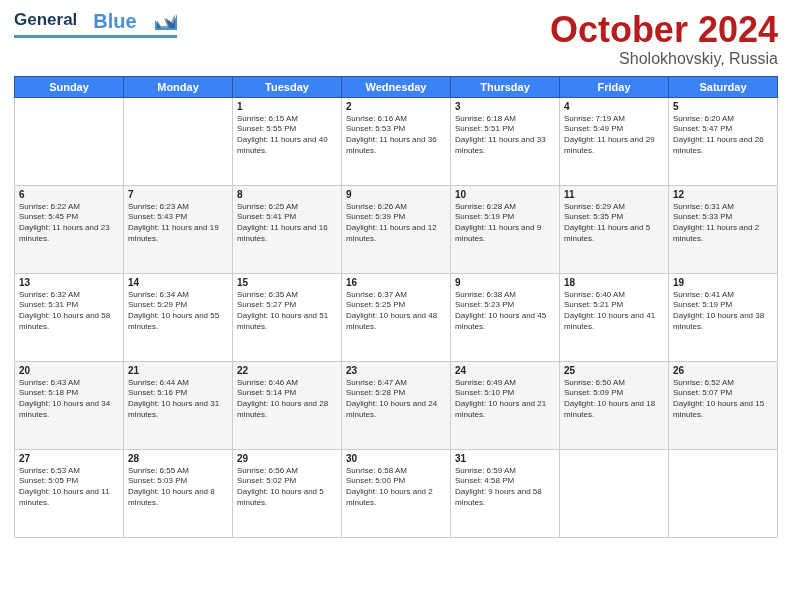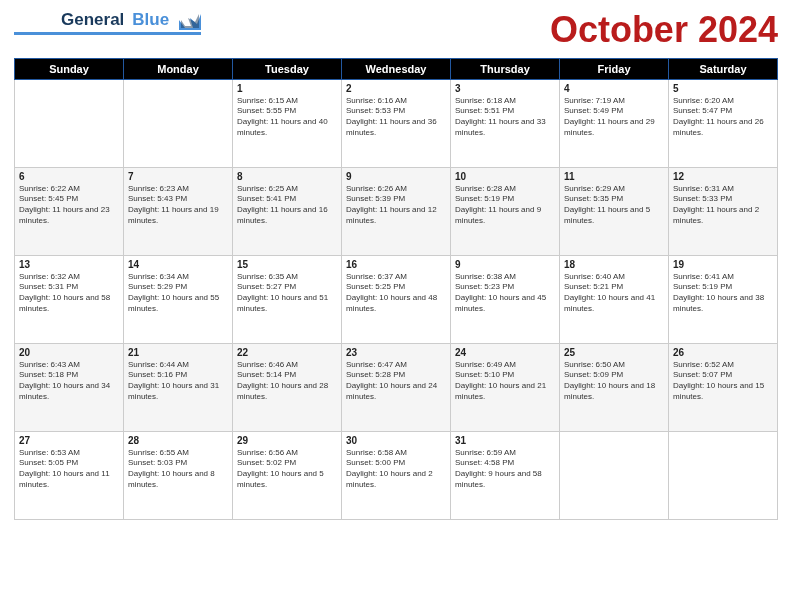--- a/index.html
+++ b/index.html
@@ -48,21 +48,21 @@
       font-size: 16px;
       color: #555;
       font-weight: normal;
     }
     table {
       width: 100%;
       border-collapse: collapse;
       table-layout: fixed;
     }
     thead tr th {
-      background: #000000;
+      background: #3b82f6;
       color: #fff;
       font-size: 11px;
       font-weight: bold;
       text-align: center;
       padding: 4px 2px;
       border: 1px solid #2258a0;
     }
     tbody tr td {
       vertical-align: top;
       border: 1px solid #ccc;
@@ -88,30 +88,29 @@
     }
     .empty-cell {
       background: #fff !important;
     }
     tbody tr:nth-child(even) td.empty-cell {
       background: #f5f5f5 !important;
     }
     .logo-wrapper {
       display: flex;
       align-items: flex-start;
-      gap: 8px;
-      margin-left: 47px;
+      gap: 16px;
     }
     .logo-general {
       font-size: 17px;
       font-weight: bold;
       color: #1a3a5c;
     }
     .logo-blue-text {
-      font-size: 17px;
+      font-size: 20px;
       font-weight: bold;
       color: #4a90d9;
     }
     .logo-svg {
       margin-left: 2px;
       vertical-align: middle;
     }
   </style>
 </head>
 <body>
@@ -124,20 +123,21 @@
         <span class="logo-blue-text">Blue</span>
         <svg class="logo-svg" width="22" height="20" viewBox="0 0 22 20">
           <polygon points="6,18 14,18 11,8 18,14 22,4 22,20 0,20 0,10" fill="#4a90d9"></polygon>
           <polygon points="6,16 12,16 9,8 16,12 20,4 20,18 2,18 2,10" fill="#1a3a5c" opacity="0.5"></polygon>
         </svg>
       </div>
       <div class="logo-blue-bar"></div>
     </div>
     <div class="title-block">
       <h1>October 2024</h1>
+      <h2>Sholokhovskiy, Russia</h2>
     </div>
   </div>
 
   <table>
     <thead>
       <tr>
         <th>Sunday</th>
         <th>Monday</th>
         <th>Tuesday</th>
         <th>Wednesday</th>

